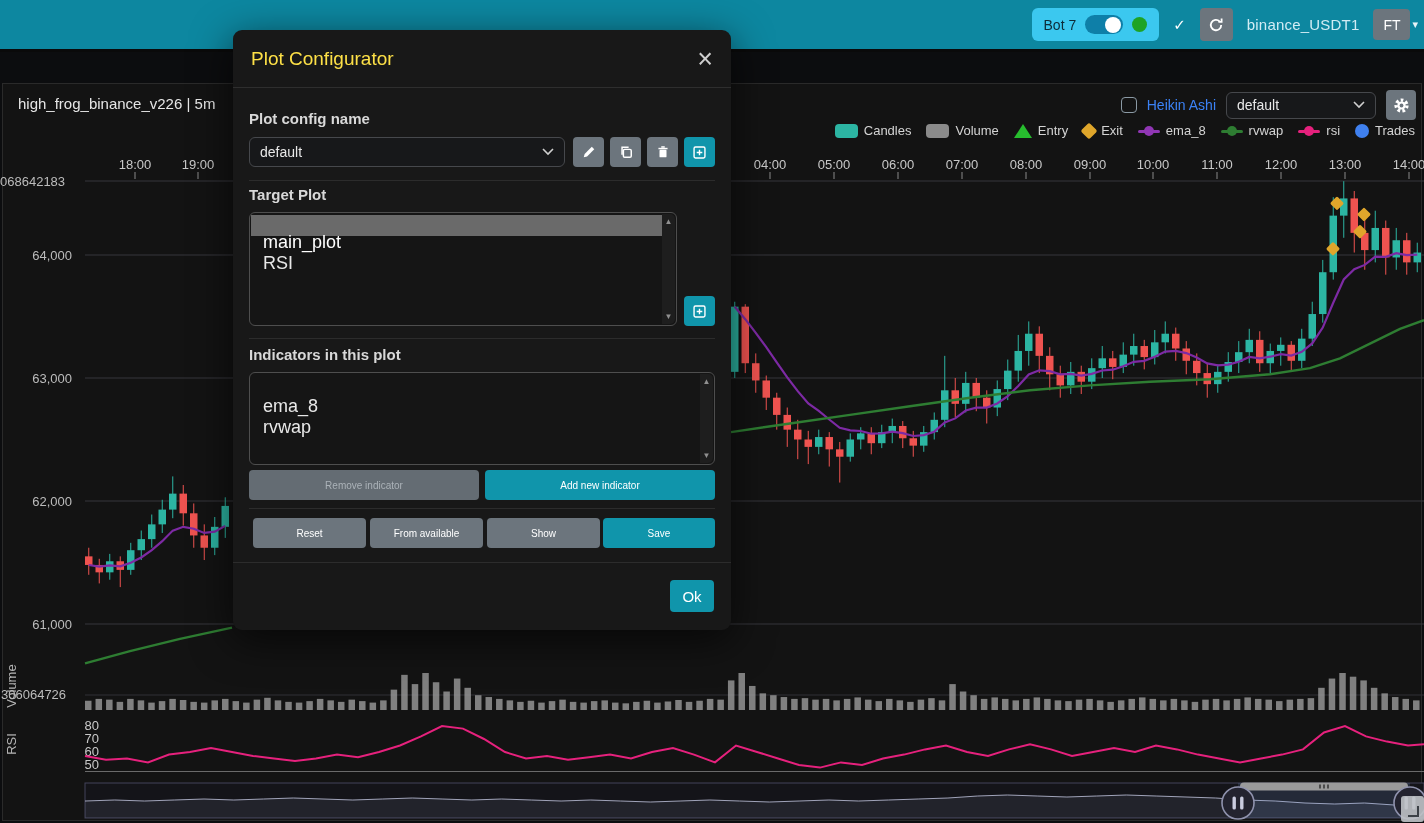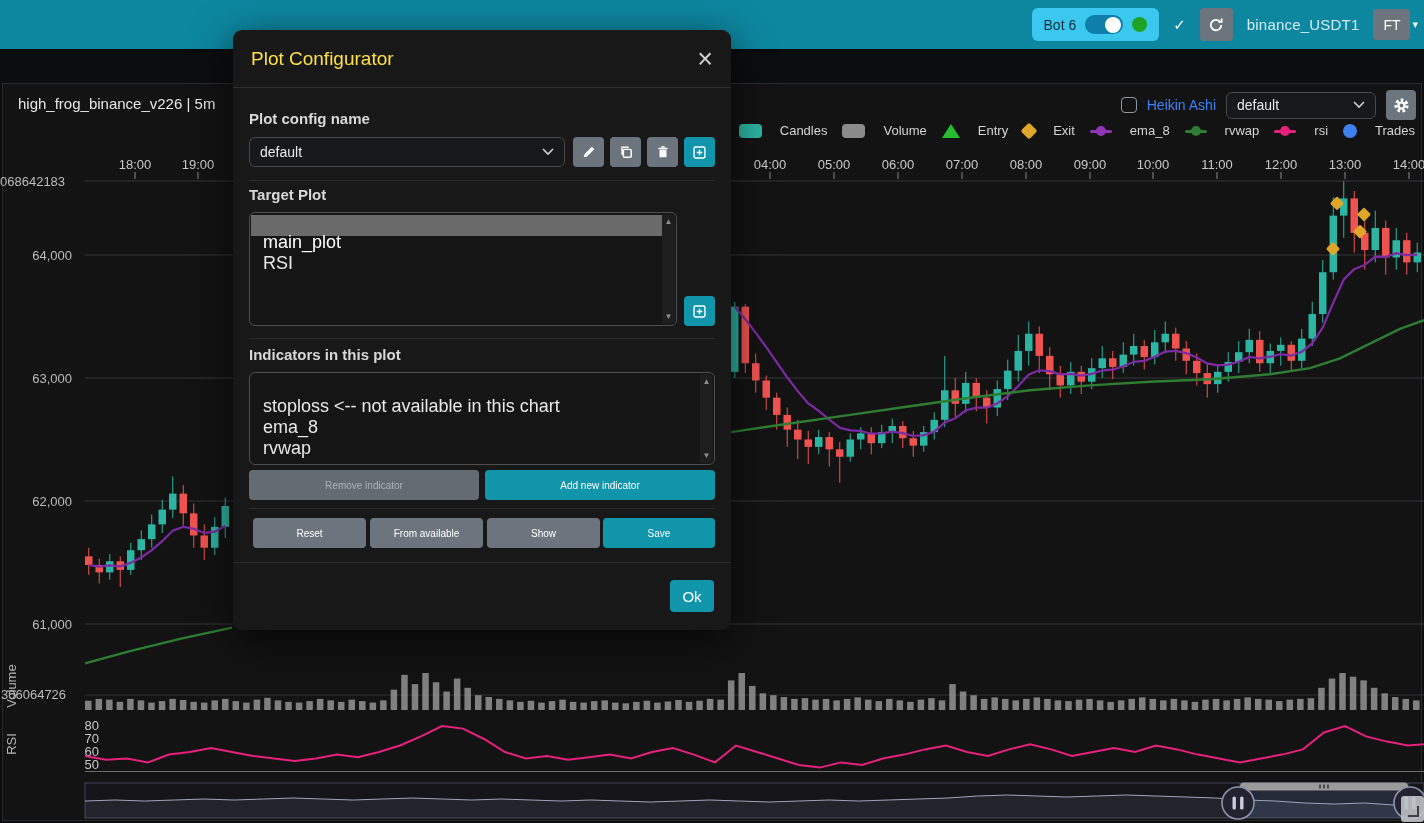--- a/index.html
+++ b/index.html
@@ -34,21 +34,21 @@
   #ha-checkbox { width:16px; height:16px; border:1.5px solid #8b9aa5; border-radius:4px; background:transparent; cursor:pointer; }
   #ha-label { color:#3b82f6; font-size:14px; }
   .ui-select { background:#17181a; border:1px solid #46484c; border-radius:6px; color:#e8e8e8;
     font-size:14px; display:flex; align-items:center; justify-content:space-between;
     padding:0 10px; cursor:pointer; }
   #ha-select { width:150px; height:27px; }
   #gear-btn { width:30px; height:30px; background:#6c757d; border-radius:4px; border:none;
     display:flex; align-items:center; justify-content:center; cursor:pointer; }
 
   #legend-row { position:absolute; top:123px; right:9px; display:flex; align-items:center; gap:15px; z-index:6; }
-  .legend-item { display:flex; align-items:center; gap:18px; cursor:pointer; }
+  .legend-item { display:flex; align-items:center; gap:6px; cursor:pointer; }
   .legend-item .lg-label { color:#d4d4d4; font-size:13px; }
   .lg-rect { width:23px; height:14px; border-radius:4px; }
   .lg-circle { width:14px; height:14px; border-radius:50%; }
   .lg-tri { width:0; height:0; border-left:9px solid transparent; border-right:9px solid transparent; border-bottom:14px solid; }
   .lg-diamond { width:12px; height:12px; transform:rotate(45deg); border-radius:2px; }
   .lg-linedot { position:relative; width:22px; height:14px; }
   .lg-linedot .ln { position:absolute; left:0; top:6px; width:22px; height:3px; border-radius:2px; }
   .lg-linedot .dt { position:absolute; left:6px; top:2px; width:10px; height:10px; border-radius:50%; }
 
   
@@ -511,21 +511,21 @@
     </div>
     <div class="legend-item">
       <span class="lg-circle" style="background: rgb(63, 128, 239);"></span>
       <span class="lg-label">Trades</span>
     </div>
   </div>
 
 <div id="navbar">
   <div id="nav-right">
     <div id="bot-pill">
-      <span class="bot-label">Bot 6</span>
+      <span class="bot-label">Bot 7</span>
       <div class="toggle">
           <div class="knob"></div>
         </div>
       <div class="green-dot"></div>
     </div>
     <span class="nav-check">✓</span>
     <button class="nav-btn">
       <svg width="16" height="16" viewBox="0 0 16 16">
         <path d="M13.2 8 a5.2 5.2 0 1 1 -1.6 -3.7" fill="none" stroke="#fff" stroke-width="1.8"></path>
         <path d="M13.6 1.6 L13.6 4.8 L10.4 4.8" fill="none" stroke="#fff" stroke-width="1.8"></path>
@@ -593,21 +593,20 @@
     <svg width="15" height="15" viewBox="0 0 16 16">
       <rect x="2.2" y="2.2" width="11.6" height="11.6" rx="1.5" fill="none" stroke="#fff" stroke-width="1.5"></rect>
       <path d="M8 5 L8 11 M5 8 L11 8" stroke="#fff" stroke-width="1.5"></path>
     </svg>
   </button>
   <div class="m-divider" style="top:308px;"></div>
 
   <span class="m-label" style="top:316px;">Indicators in this plot</span>
   <div class="listbox" style="top:342px; width:466px; height:93px;" id="indicator-listbox">
     <div id="indicator-items" style="padding:6px 14px 0 1px;">
-        <div class="list-item">stoploss &lt;-- not available in this chart</div>
         <div class="list-item">ema_8</div>
         <div class="list-item">rvwap</div>
       </div>
     <div class="scrollcol">
       <span>▲</span>
       <span>▼</span>
     </div>
   </div>
 
   <button class="m-btn" id="btn-remove">Remove indicator</button>

